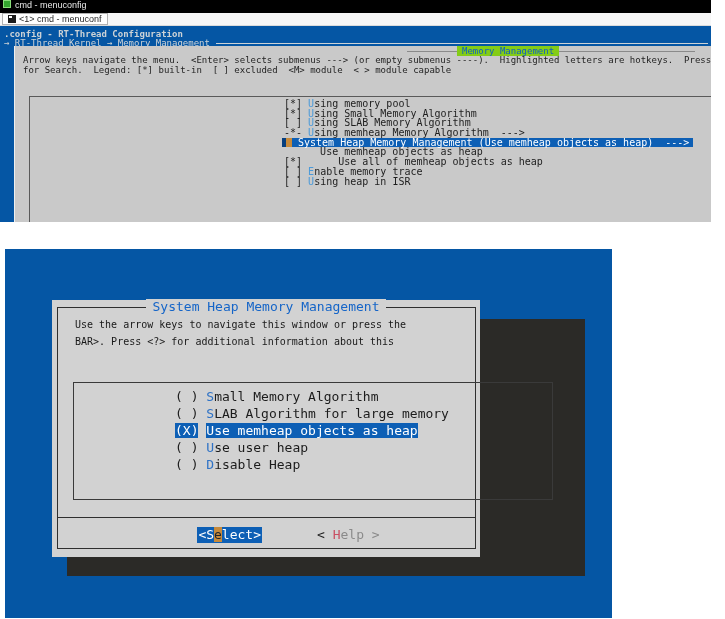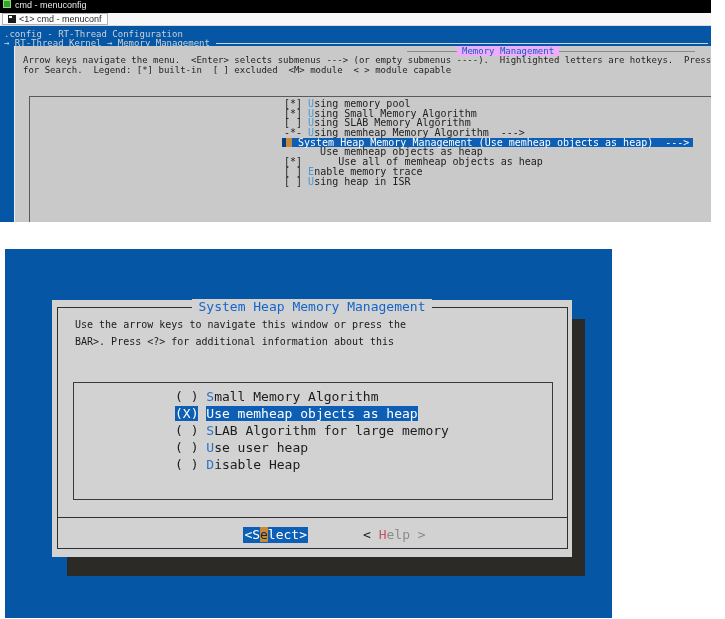--- a/index.html
+++ b/index.html
@@ -15,43 +15,43 @@
   .tabbar { position:absolute; left:0; top:13px; width:100%; height:13px; background:#f7f7f7;
     border-bottom:1px solid #dcdcdc; display:flex; align-items:center; }
   .tab { margin-left:2px; height:12px; display:flex; align-items:center; gap:3px;
     background:#ffffff; border:1px solid #b3b3b3; padding:0 5px; }
   .tab .cicon { width:8px; height:8px; background:#1c1c1c; position:relative; }
   .tab .cicon span { position:absolute; left:1px; top:1px; width:3px; height:2px; background:#fff; }
   .tab .tlabel { font:9px "Liberation Sans", sans-serif; color:#2a2a2a; white-space:nowrap; }
 
   .term { position:absolute; left:0; top:26px; width:711px; height:196px; background:#0556a4; overflow:hidden; }
   .term .hline1, .term .hline2 { position:absolute; left:4px; color:#ccd2d6; font-size:9px; line-height:9px; white-space:pre; }
-  .term .hline1 { top:4px; }
+  .term .hline1 { top:4px;font-weight:bold; }
   .term .hline2 { top:13px; }
   .header-rule { position:absolute; top:17px; left:216px; right:3px; border-top:1px solid #ccd2d6; }
 
   .panel { position:absolute; left:14px; top:20px; right:0; bottom:0; background:#c9c9c9; overflow:hidden;
     border-left:1px solid #efefef; }
   .panel-rule { position:absolute; top:5px; left:392px; right:16px; border-top:1px solid #8a8a8a; }
-  .panel-title { position:absolute; top:0; left:442px; background:#f0abfc; padding:0 5px;
+  .panel-title { position:absolute; top:0; left:442px; background:#84cc16; padding:0 5px;
     color:#1060c0; font-size:9px; line-height:10px; white-space:pre; }
   .instr { position:absolute; left:8px; color:#1f1f1f; font-size:9px; line-height:10px; white-space:pre; }
   .instr.l1 { top:9px; } .instr.l2 { top:19px; }
   .inner-box { position:absolute; left:14px; top:50px; right:-2px; bottom:-2px; border:1px solid #5a5a5a; }
   .menu-list { position:absolute; left:269px; top:53px; }
   .mrow { font-size:10px; line-height:9.7px; height:9.7px; color:#1d1d1d; white-space:pre; width:max-content; }
   .mrow .hk { color:#4a9ada; }
   .mrow.sel { background:#0d5fb5; color:#ffffff; padding:0 4px 0 0; margin-left:-2px; }
   .cur-a { display:inline-block; width:4px; height:9px; background:#073f7e; vertical-align:middle; }
   .cur-b { display:inline-block; width:6px; height:9px; background:#c68a3c; vertical-align:middle; margin-right:6px; }
 
   
   .shot-bottom { position:absolute; left:5px; top:249px; width:607px; height:369px; background:#0556a4; overflow:hidden; }
   .dlg-shadow { position:absolute; left:62px; top:70px; width:518px; height:257px; background:#2b2a27; }
-  .dlg { position:absolute; left:47px; top:51px; width:520px; height:257px; background:#d2d2d2; }
+  .dlg { position:absolute; left:47px; top:51px; width:428px; height:257px; background:#d2d2d2; }
   .dlg-border { position:absolute; left:5px; right:4px; top:7px; bottom:8px; border:1px solid #2f2f2f; }
   .dlg-title { position:absolute; top:0; left:0; right:0; text-align:center; font-size:13px; line-height:14px; }
   .dlg-title span { background:#d2d2d2; color:#1565c8; padding:0 7px; white-space:pre; }
   .dlg-body { position:absolute; left:23px; top:16px; }
   .dlg-body div { font-size:10px; line-height:17px; color:#191919; white-space:pre; }
   .opt-box { position:absolute; left:21px; top:82px; width:480px; height:118px; border:1px solid #3a3a3a; }
   .opt-list { position:absolute; left:123px; top:88px; }
   .orow { font-size:13px; line-height:17px; height:17px; color:#1c1c1c; white-space:pre; width:max-content; }
   .orow .hk { color:#2e72c6; }
   .orow .osel { background:#0d5fb5; color:#ffffff; }
@@ -112,22 +112,22 @@
     <div class="dlg-title">
       <span>System Heap Memory Management</span>
     </div>
     <div class="dlg-body">
         <div>Use the arrow keys to navigate this window or press the</div>
         <div>BAR&gt;. Press &lt;?&gt; for additional information about this</div>
       </div>
     <div class="opt-box"></div>
     <div class="opt-list">
         <div class="orow"><span class="">( )</span> <span><span class="hk">S</span>mall Memory Algorithm</span></div>
+        <div class="orow"><span class="">( )</span> <span><span class="hk">S</span>LAB Algorithm for large memory</span></div>
         <div class="orow"><span class="osel">(X)</span> <span class="osel">Use memheap objects as heap</span></div>
-        <div class="orow"><span class="">( )</span> <span><span class="hk">S</span>LAB Algorithm for large memory</span></div>
         <div class="orow"><span class="">( )</span> <span><span class="hk">U</span>se user heap</span></div>
         <div class="orow"><span class="">( )</span> <span><span class="hk">D</span>isable Heap</span></div>
       </div>
     <div class="dlg-sep"></div>
     <div class="btn-row">
         <div class="btn bfocus">&lt;S<span class="hk">e</span>lect&gt;</div>
         <div class="btn bplain">&lt; <span class="hk">H</span><span class="post">elp &gt;</span></div>
       </div>
   </div>
 </div>

